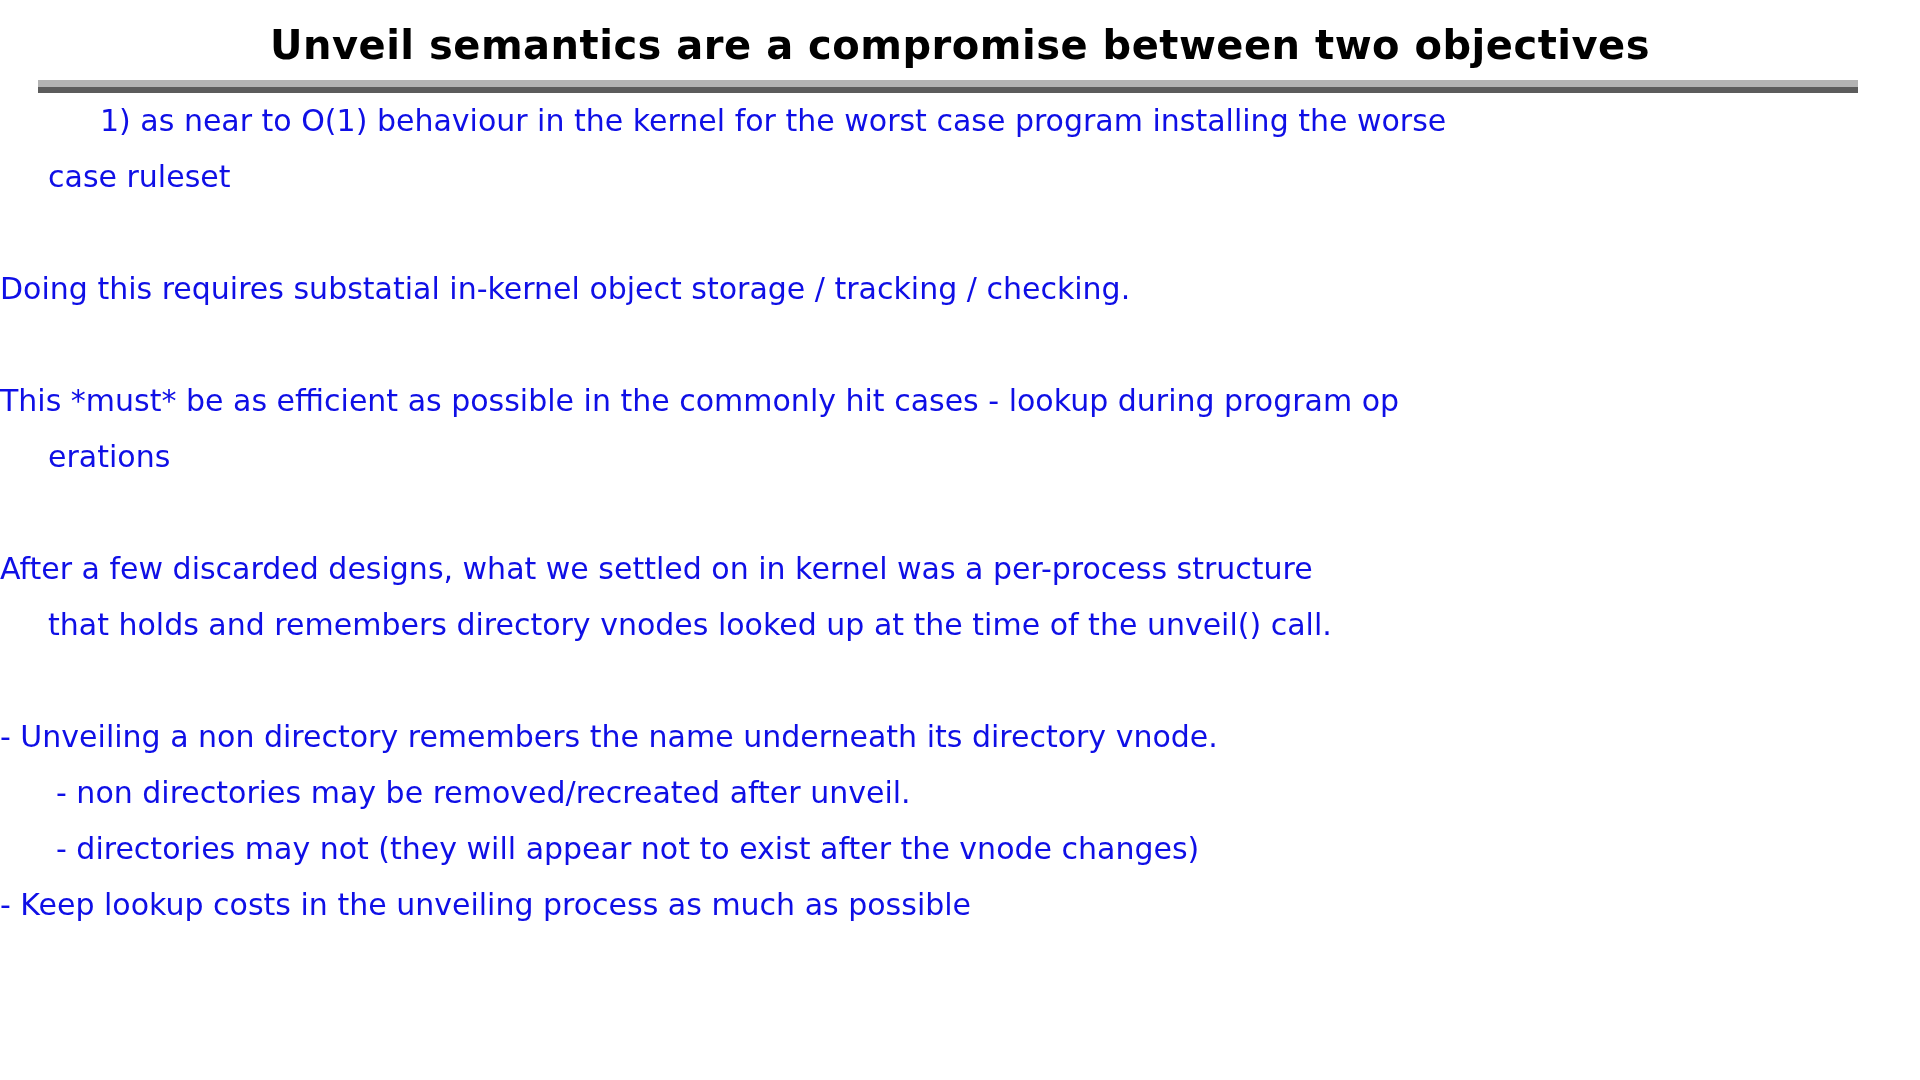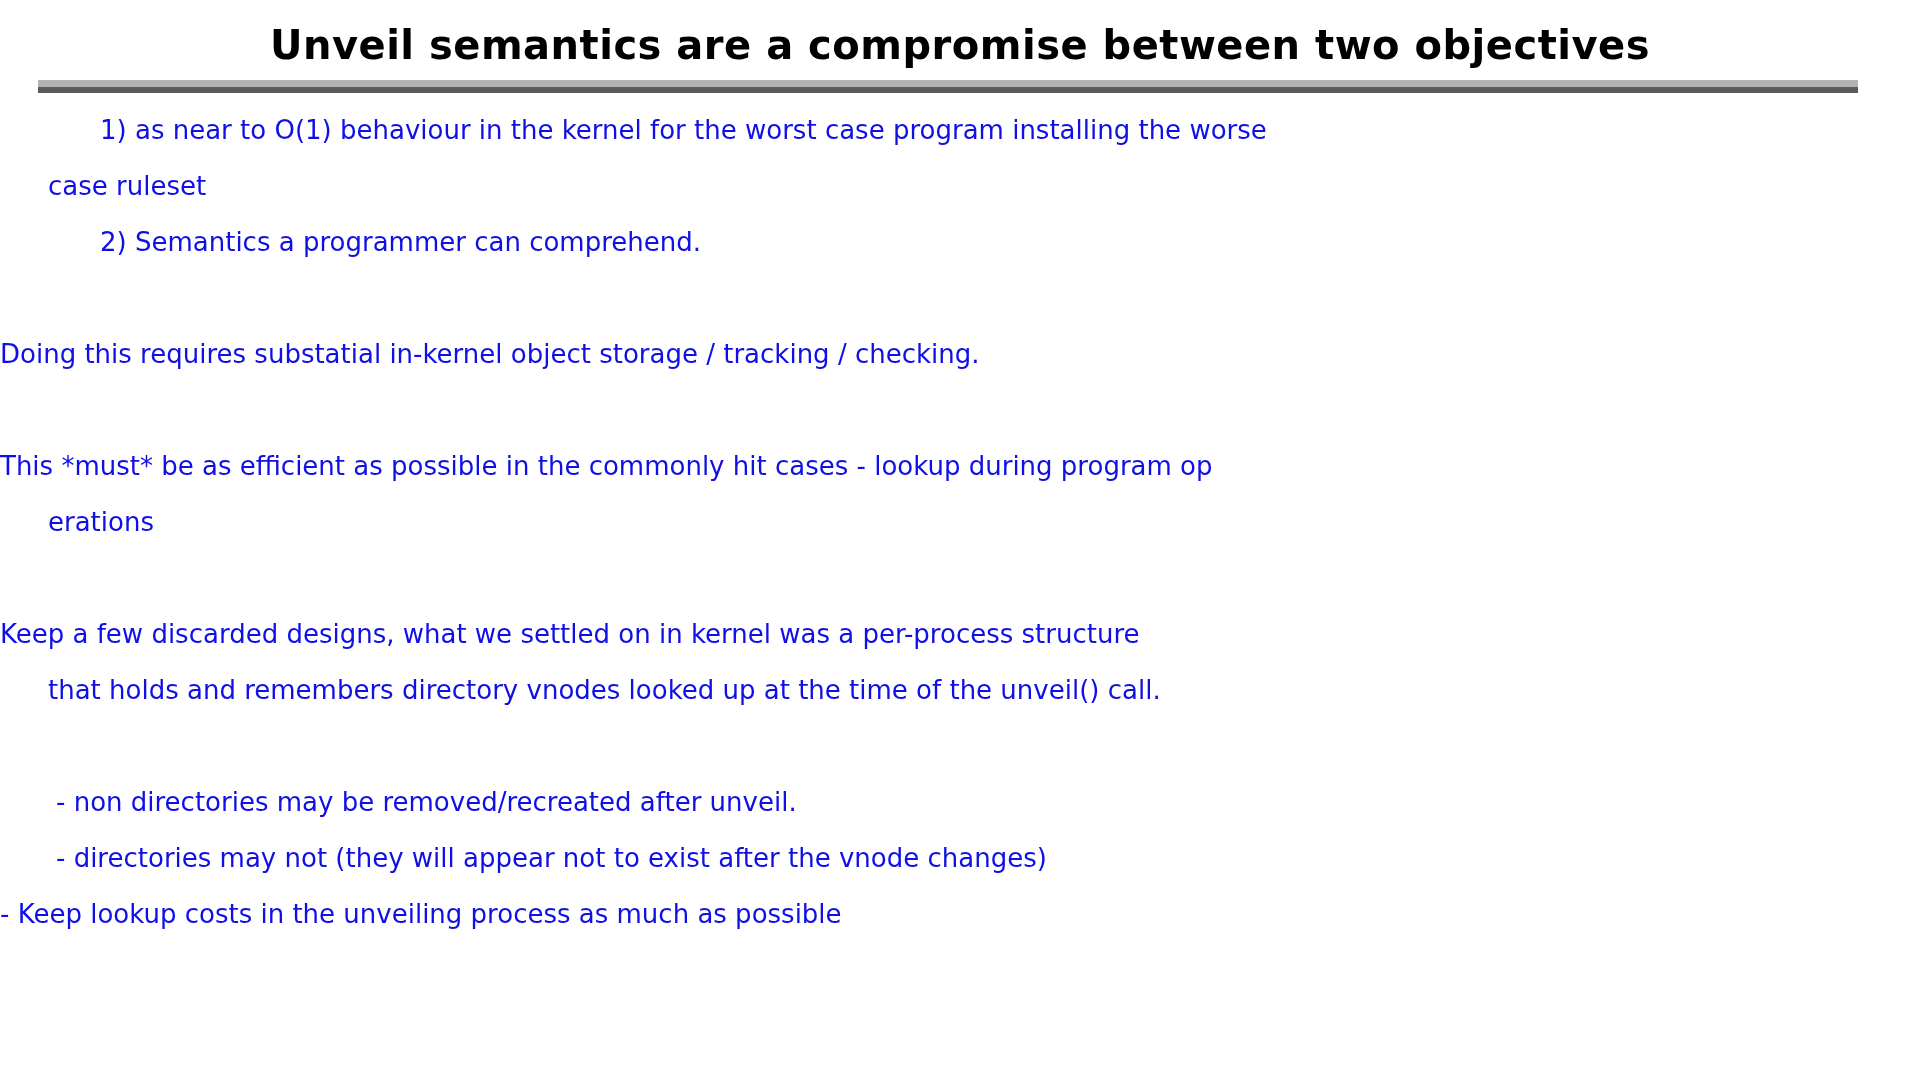--- a/index.html
+++ b/index.html
@@ -30,23 +30,22 @@
   }
   .divider .band-top {
     height: 7px;
     background: var(--rule-top, #b3b3b3);
   }
   .divider .band-bottom {
     height: 6px;
     background: var(--rule-bottom, #5c5c5c);
   }
   .slide-body {
-    margin-top: 9px;
     color: var(--body-color, #0f0fe6);
-    font-size: 26px;
+    font-size: 30px;
     line-height: 56px;
   }
   .line {
     min-height: 56px;
     white-space: pre;
   }
   .indent-num   { padding-left: 100px; }
   .indent-wrap  { padding-left: 48px;  }
   .indent-sp1   {  }
   .indent-sp2   { padding-left: 56px;  }
@@ -59,27 +58,27 @@
   <div class="slide-title">Unveil semantics are a compromise between two objectives</div>
 
   <div class="divider">
     <div class="band-top"></div>
     <div class="band-bottom"></div>
   </div>
 
   <div class="slide-body">
       <div class="line indent-num">1) as near to O(1) behaviour in the kernel for the worst case program installing the worse</div>
       <div class="line indent-wrap">case ruleset</div>
-      <div class="line indent-num">2) Semantics a programmer can comprehend.</div>
       <div class="line indent-blank"></div>
       <div class="line indent-sp1">Doing this requires substatial in-kernel object storage / tracking / checking.</div>
       <div class="line indent-blank"></div>
       <div class="line indent-sp1">This *must* be as efficient as possible in the commonly hit cases - lookup during program op</div>
       <div class="line indent-wrap">erations</div>
       <div class="line indent-blank"></div>
-      <div class="line indent-sp1">Keep a few discarded designs, what we settled on in kernel was a per-process structure</div>
+      <div class="line indent-sp1">After a few discarded designs, what we settled on in kernel was a per-process structure</div>
       <div class="line indent-wrap">that holds and remembers directory vnodes looked up at the time of the unveil() call.</div>
       <div class="line indent-blank"></div>
+      <div class="line indent-sp1">- Unveiling a non directory remembers the name underneath its directory vnode.</div>
       <div class="line indent-sp2">- non directories may be removed/recreated after unveil.</div>
       <div class="line indent-sp2">- directories may not (they will appear not to exist after the vnode changes)</div>
       <div class="line indent-sp1">- Keep lookup costs in the unveiling process as much as possible</div>
     </div>
 </div>
 
 </body></html>

